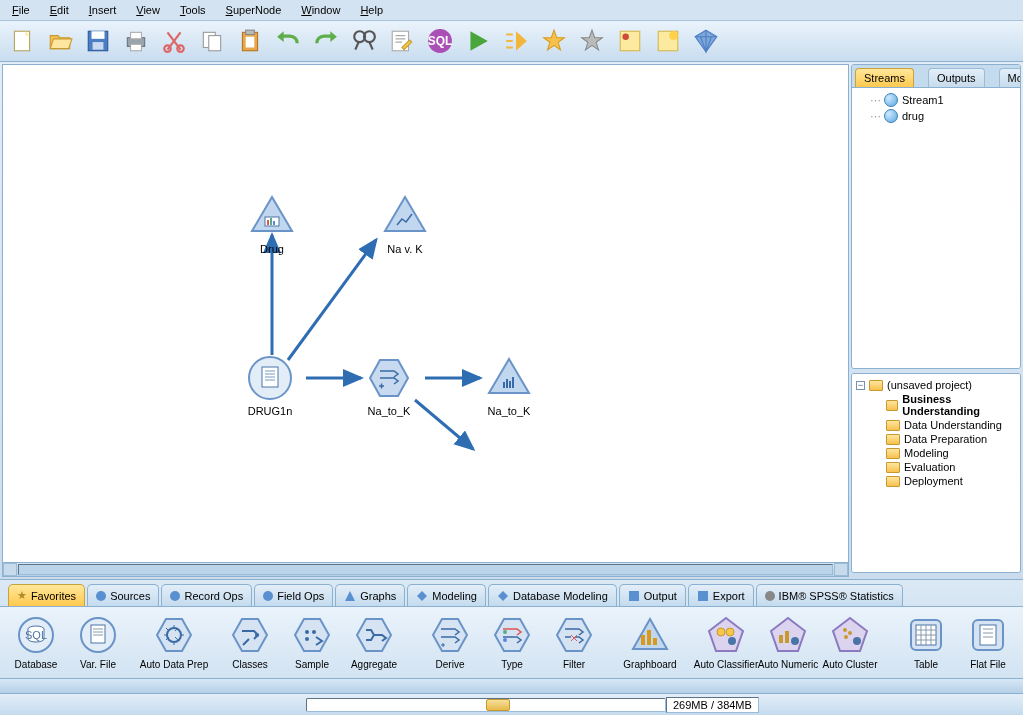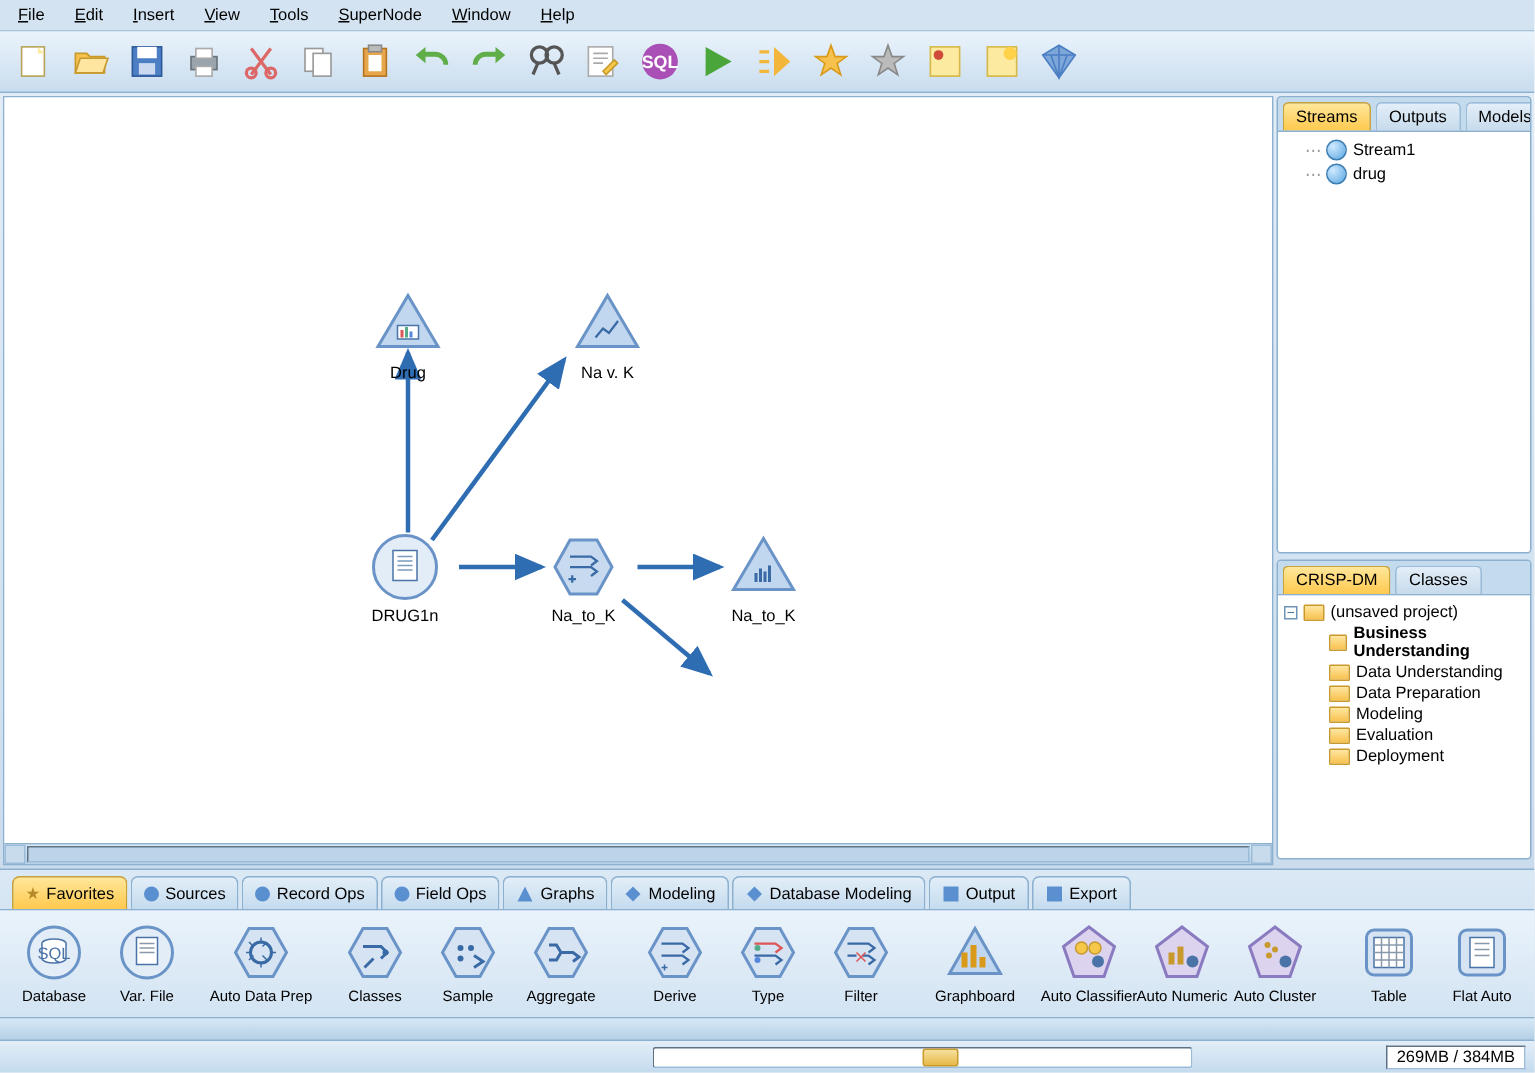--- a/index.html
+++ b/index.html
@@ -12,42 +12,42 @@
 .tbtn svg{width:26px;height:26px}
 .middle{flex:1;display:flex;min-height:0}
 .canvas-wrap{flex:1;display:flex;flex-direction:column;border:1px solid #8bb0d0;margin:2px;background:#fff}
 .canvas{flex:1;position:relative;background:#fff;min-height:0;overflow:hidden}
 .hrule{height:14px;background:linear-gradient(#d7e8f6,#b5cfe6);border-top:1px solid #8bb0d0;display:flex}
 .hrule .track{flex:1;background:#bcd4e9;border:1px inset #9bbcd9;margin:1px}
 .hrule .cap{width:14px;background:#c7dbec;border:1px solid #9bbcd9}
 .sidepanel{width:170px;display:flex;flex-direction:column;margin:2px 2px 2px 0}
 .panel{background:linear-gradient(#e8f2fb,#d2e3f2);border:1px solid #8bb0d0;border-radius:3px;margin-bottom:4px;display:flex;flex-direction:column;overflow:hidden}
 .tabs{display:flex;background:#c4dbee;border-bottom:1px solid #8bb0d0;padding:3px 3px 0}
-.tab{padding:3px 8px;border:1px solid #9bbcd9;border-bottom:none;border-radius:4px 4px 0 0;background:linear-gradient(#e3eef8,#c7dbec);margin-right:3px;cursor:default}
+.tab{padding:3px 8px;border:1px solid #9bbcd9;border-bottom:none;border-radius:4px 4px 0 0;background:linear-gradient(#e3eef8,#c7dbec);margin-right:14px;cursor:default}
 .tab.active{background:linear-gradient(#ffe79a,#ffc94e);border-color:#caa23a}
 .treearea{flex:1;background:#fff;padding:4px;overflow:auto}
 .tree-item{display:flex;align-items:center;gap:4px;padding:1px 2px 1px 0}
 .tree-item.indent1{padding-left:14px}
 .tree-item.indent2{padding-left:30px}
 .dots{color:#999;letter-spacing:-1px}
 .globe{width:14px;height:14px;background:radial-gradient(circle at 30% 30%,#cfe9ff,#5aa7e0);border-radius:50%;border:1px solid #3d7fb5}
 .folder{width:14px;height:11px;background:linear-gradient(#ffe6a0,#f7c14e);border:1px solid #c89a2e;border-radius:1px}
 .minus{width:9px;height:9px;border:1px solid #6f94b5;background:#fff;color:#3a6a95;font-size:9px;line-height:7px;text-align:center}
 .palette-wrap{border-top:1px solid #8bb0d0;background:linear-gradient(#dbe9f5,#c0d6ea)}
 .ptabs{display:flex;padding:4px 8px 0;gap:2px;border-bottom:1px solid #8bb0d0}
 .ptab{display:flex;align-items:center;gap:4px;padding:4px 8px;border:1px solid #8bb0d0;border-bottom:none;border-radius:5px 5px 0 0;background:linear-gradient(#e3eef8,#c4dbee);cursor:default}
 .ptab.active{background:linear-gradient(#ffe79a,#ffc94e);border-color:#caa23a}
 .pdot{width:10px;height:10px;border-radius:50%}
 .palette{display:flex;gap:14px;padding:8px 12px;background:linear-gradient(#eaf3fb,#d2e3f2);overflow:hidden;align-items:flex-start;border-bottom:1px solid #8bb0d0}
 .pitem{display:flex;flex-direction:column;align-items:center;gap:4px;min-width:48px}
 .pitem .icon{width:40px;height:40px;display:flex;align-items:center;justify-content:center}
 .pitem .lbl{font-size:10px;text-align:right;white-space:nowrap}
 .pdiv{width:1px;height:50px;background:#9bbcd9;align-self:center}
 .prule{height:14px;background:linear-gradient(#d7e8f6,#b5cfe6);display:flex}
-.status{height:22px;background:linear-gradient(#e3eef8,#c4dbee);border-top:1px solid #8bb0d0;display:flex;align-items:center;justify-content:space-between;padding:0 6px}
+.status{height:22px;background:linear-gradient(#e3eef8,#c4dbee);border-top:1px solid #8bb0d0;display:flex;align-items:center;padding:0 6px}
 .status .well{width:360px;height:14px;background:#fff;border:1px inset #9bbcd9;border-radius:2px;position:relative}
 .status .well .handle{position:absolute;left:50%;width:24px;height:12px;background:linear-gradient(#f6e09c,#e6b94a);border:1px solid #c89a2e;border-radius:2px;top:0}
 .mem{background:#fff;border:1px inset #9bbcd9;padding:1px 6px}
 
 .node{position:absolute;display:flex;flex-direction:column;align-items:center;gap:4px}
 .node .shape{width:46px;height:46px;display:flex;align-items:center;justify-content:center}
 .node .cap{font-size:11px;text-align:center}
 svg{overflow:visible}
 .arrow{stroke:#2f6db3;stroke-width:3;fill:none;marker-end:url(#ah)}
 </style>
@@ -279,24 +279,20 @@
             <span>Stream1</span>
           </div>
         <div class="tree-item indent1">
             <span class="dots">⋯</span>
             <span class="globe"></span>
             <span>drug</span>
           </div>
       </div>
     </div>
     <div class="panel" style="height:200px">
-      <div class="tabs">
-        <div class="tab active">CRISP-DM</div>
-        <div class="tab">Classes</div>
-      </div>
       <div class="treearea">
         <div class="tree-item">
             <span class="minus">−</span>
             <span class="folder"></span>
             <span>(unsaved project)</span>
           </div>
         <div class="tree-item indent2">
             <span class="folder"></span>
             <b>Business Understanding</b>
           </div>
@@ -366,20 +362,24 @@
           <rect x="1" y="1" width="10" height="10" fill="#5a8fd0"></rect>
         </svg>
         <span>Output</span>
       </div>
     <div class="ptab">
         <svg width="12" height="12">
           <rect x="1" y="1" width="10" height="10" fill="#5a8fd0"></rect>
         </svg>
         <span>Export</span>
       </div>
+    <div class="ptab">
+        <span class="pdot" style="background:#888"></span>
+        <span>IBM® SPSS® Statistics</span>
+      </div>
   </div>
   <div class="palette" id="palette-row">
       <div class="pitem">
         <div class="icon">
           <svg viewBox="0 0 40 40">
             <circle cx="20" cy="20" r="17" fill="#e3edf8" stroke="#6a94c7" stroke-width="2"></circle>
             <ellipse cx="20" cy="14" rx="8" ry="3" fill="#fff" stroke="#4a74a7"></ellipse>
             <path d="M12 14v10a8 3 0 0016 0V14" fill="#fff" stroke="#4a74a7"></path>
             <text x="20" y="24" text-anchor="middle" font-size="6" fill="#4a74a7">SQL</text>
           </svg>
@@ -531,21 +531,21 @@
         <div class="lbl">Table</div>
       </div>
       <div class="pitem">
         <div class="icon">
           <svg viewBox="0 0 40 40">
             <rect x="5" y="5" width="30" height="30" rx="5" fill="#d5e3f3" stroke="#6a94c7" stroke-width="2"></rect>
             <rect x="12" y="10" width="16" height="20" fill="#fff" stroke="#4a74a7"></rect>
             <path d="M15 14h10M15 18h10M15 22h10" stroke="#89a"></path>
           </svg>
         </div>
-        <div class="lbl">Flat Auto</div>
+        <div class="lbl">Flat File</div>
       </div>
     </div>
   <div class="prule">
       <div class="cap"></div>
       <div class="track"></div>
       <div class="cap"></div>
     </div>
 </div>
 
 <div class="status">

